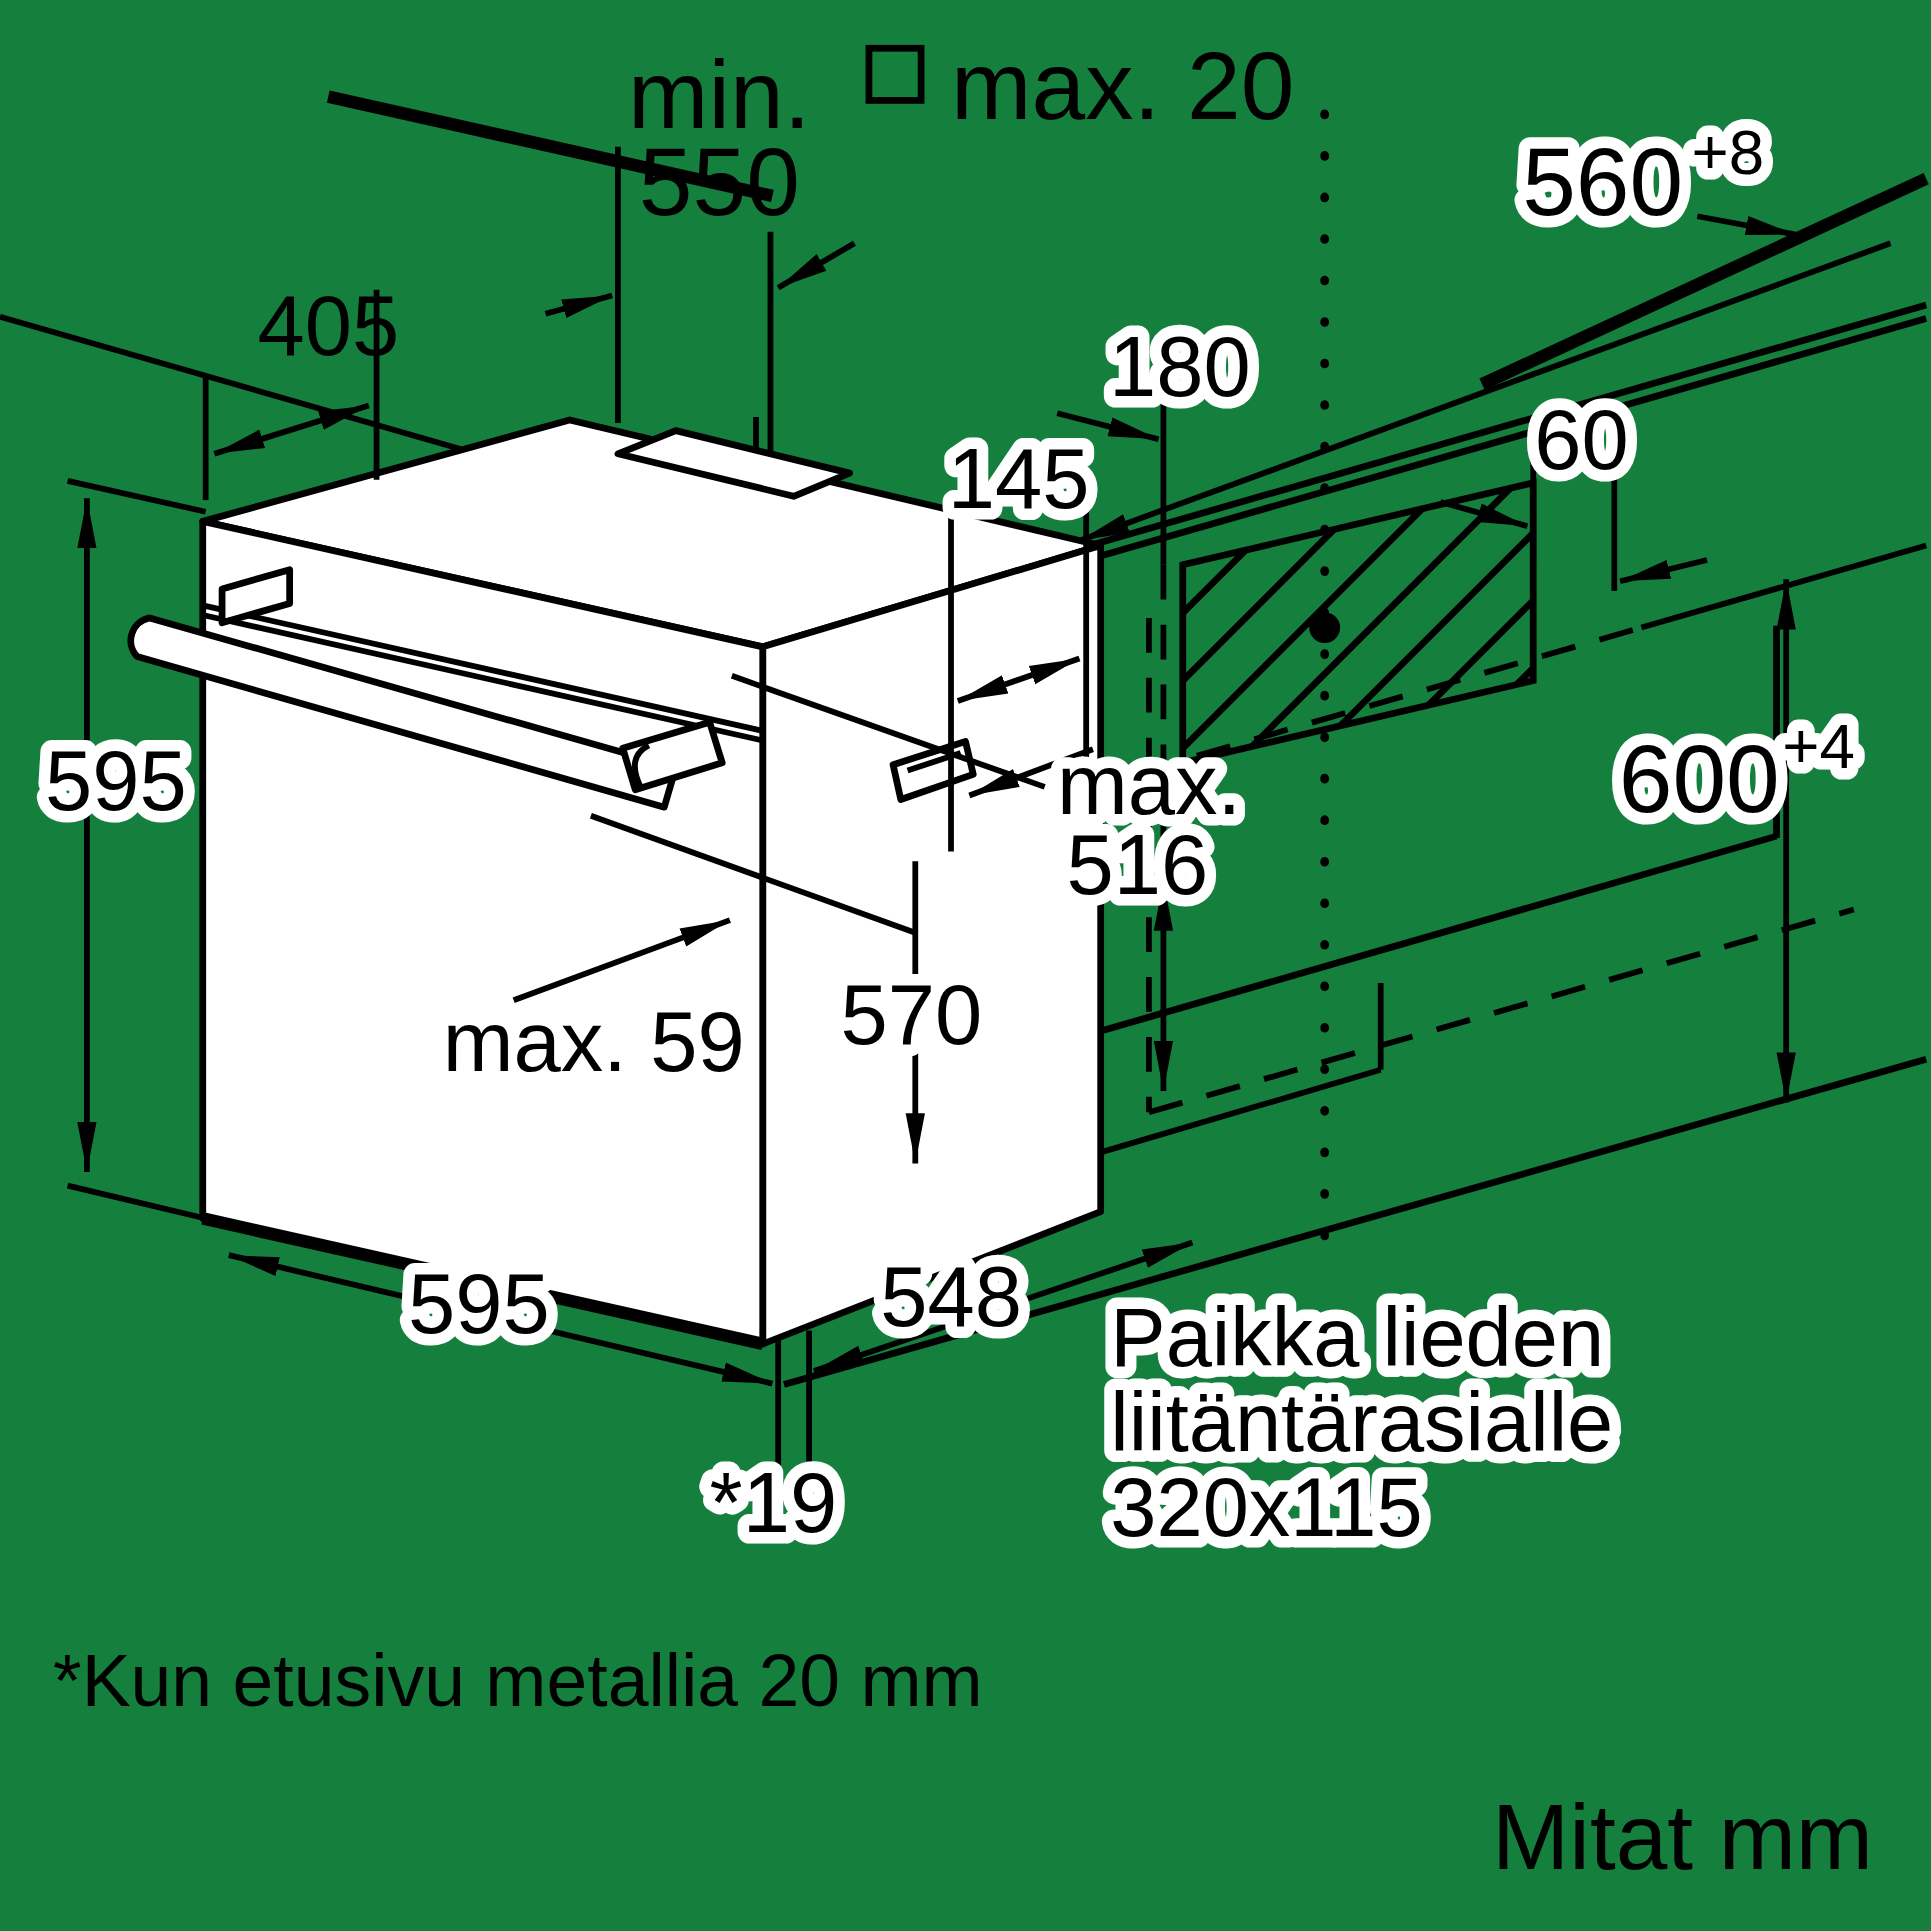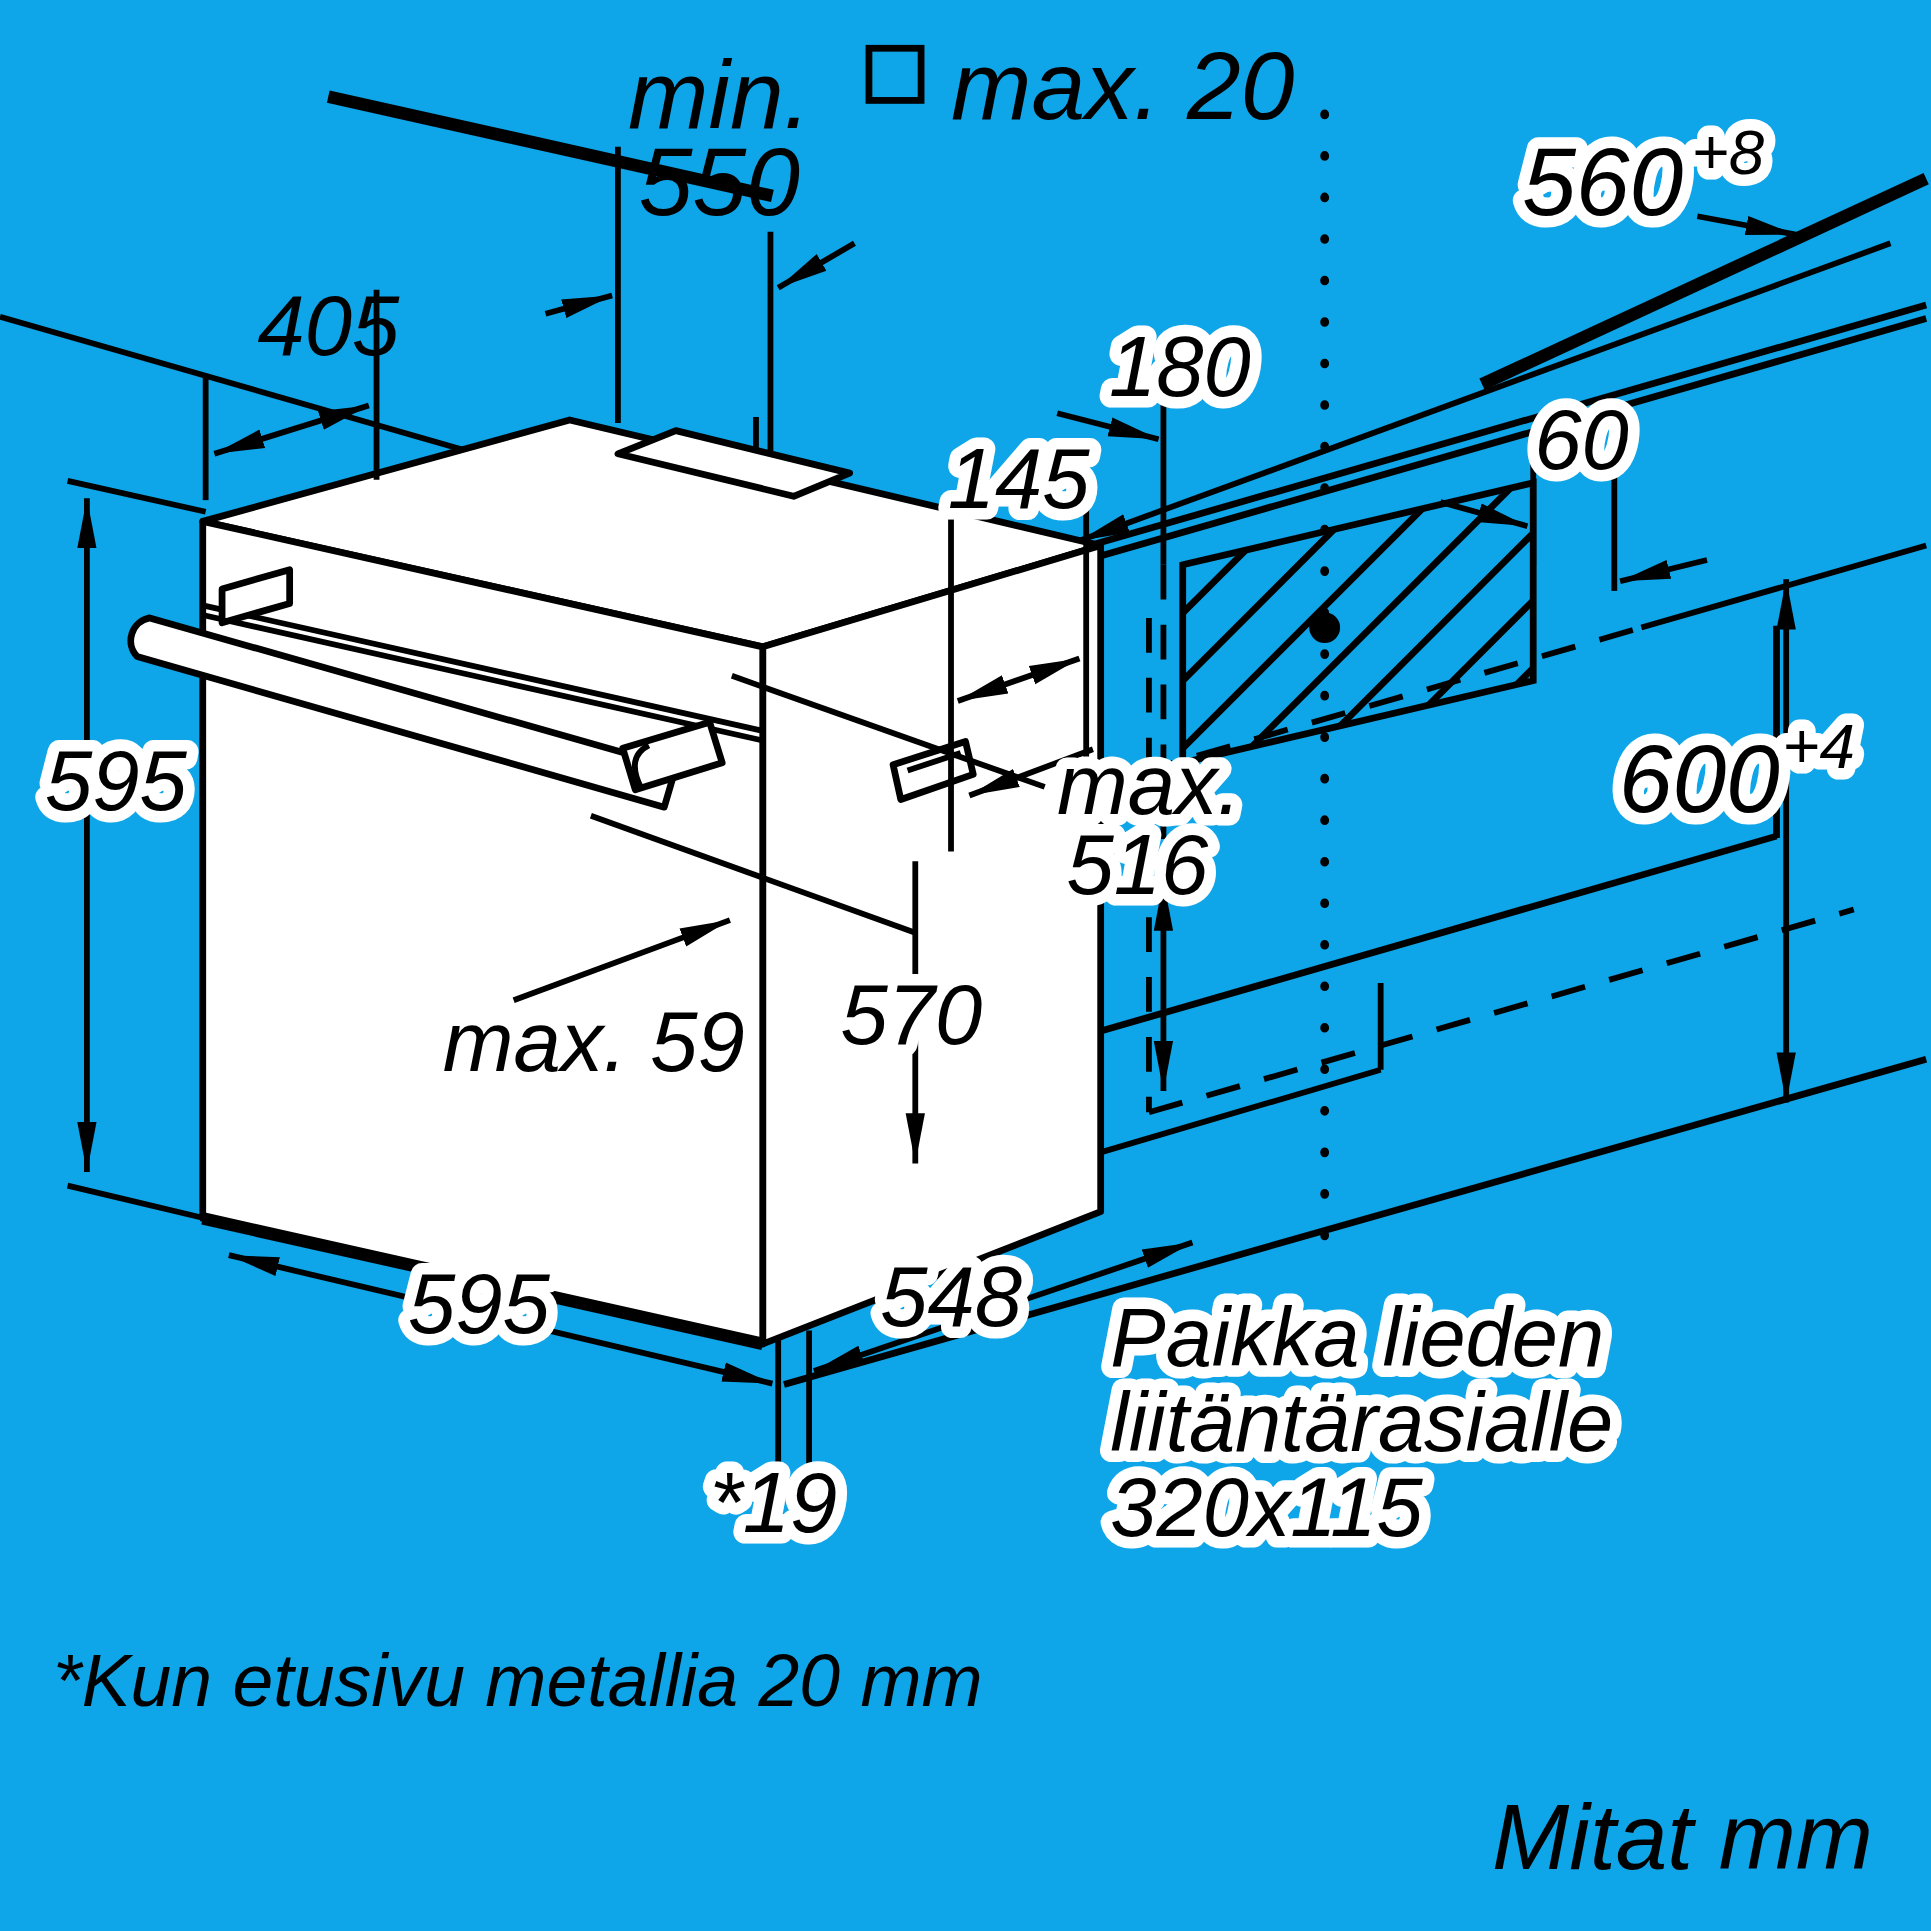--- a/index.html
+++ b/index.html
@@ -1,16 +1,16 @@
 <!DOCTYPE html>
 <html><head>
 <meta charset="utf-8">
 <style>
   html,body{margin:0;padding:0;background:#fff;}
-  .page{width:100vw;height:100vh;background:#0ea5e9;font-style:italic;}
+  .page{width:100vw;height:100vh;background:#15803d;}
   svg{display:block;width:100%;height:100%;}
   .ln{stroke:#000;stroke-width:6;fill:none;stroke-linejoin:round;}
   .heavy{stroke:#000;stroke-width:13;fill:none;}
   .thin7{stroke:#000;stroke-width:7;fill:none;}
   .hid{stroke:#000;stroke-width:6;fill:none;stroke-dasharray:36 26;}
   .dots{stroke:#000;stroke-width:9;fill:none;stroke-dasharray:1 42;stroke-linecap:round;}
   .face{fill:#fff;stroke:#000;stroke-width:7;stroke-linejoin:round;}
   .lbl{font-family:"Liberation Sans", sans-serif;fill:#000;}
   .f100{font-size:100px;} .f96{font-size:96px;} .f88{font-size:88px;}
   .f86{font-size:86px;} .f76{font-size:76px;} .f66{font-size:66px;}

